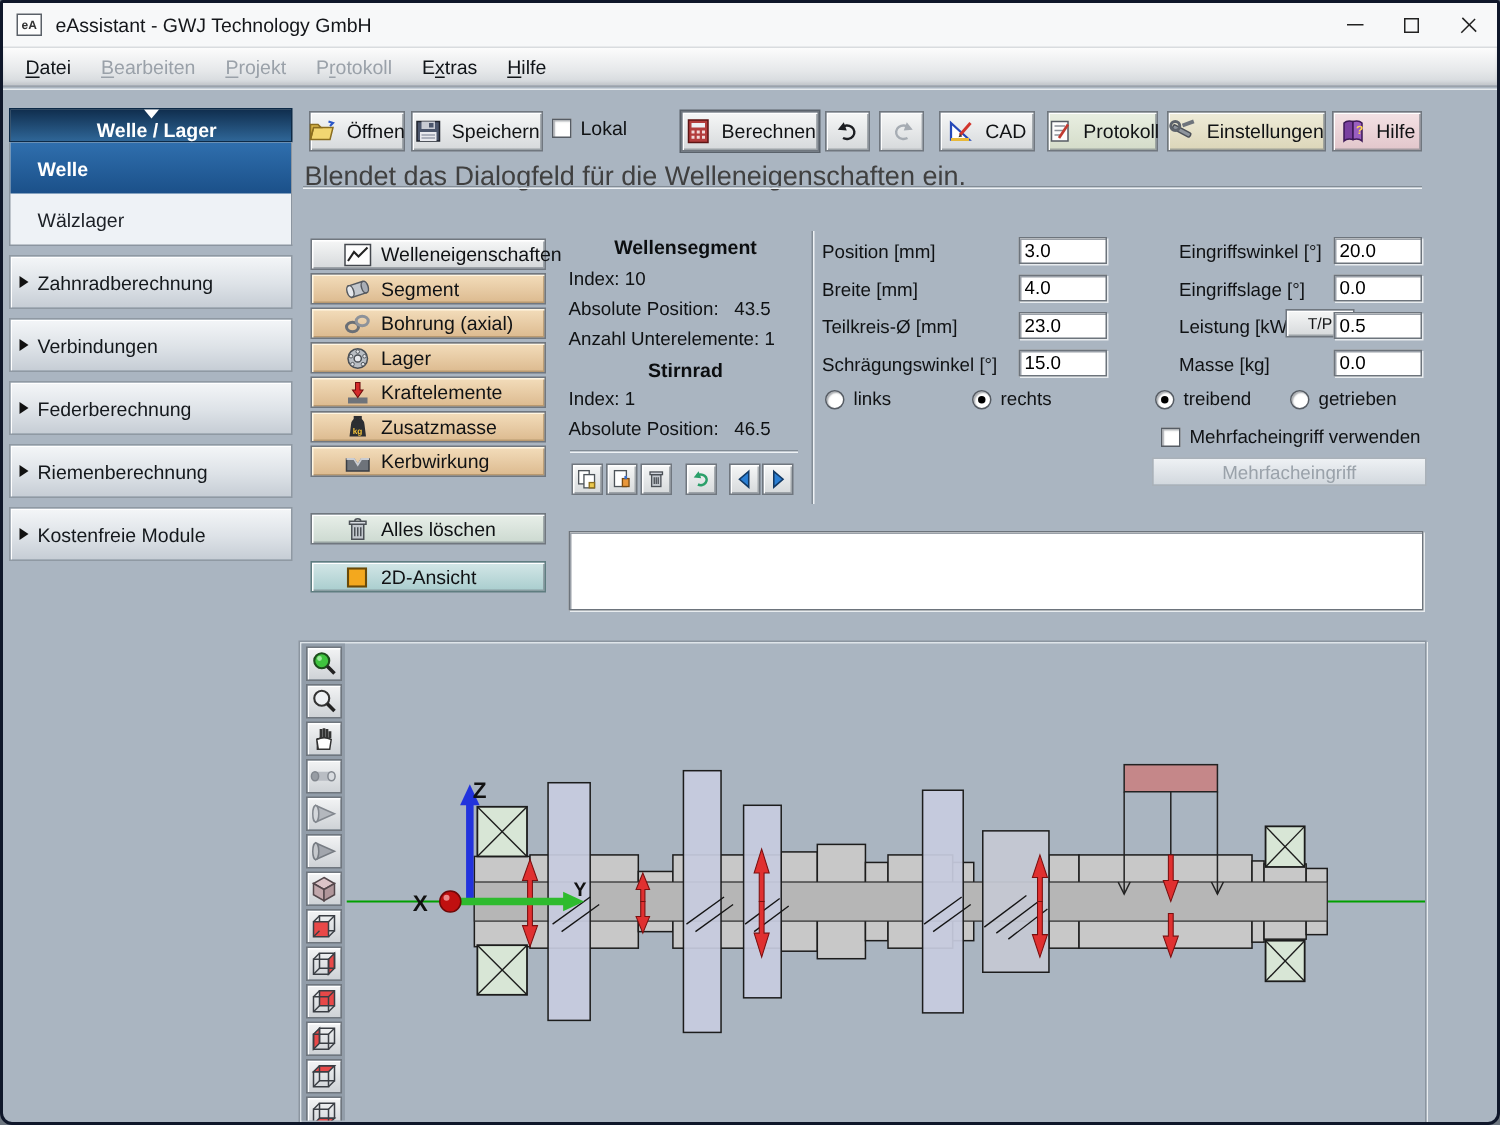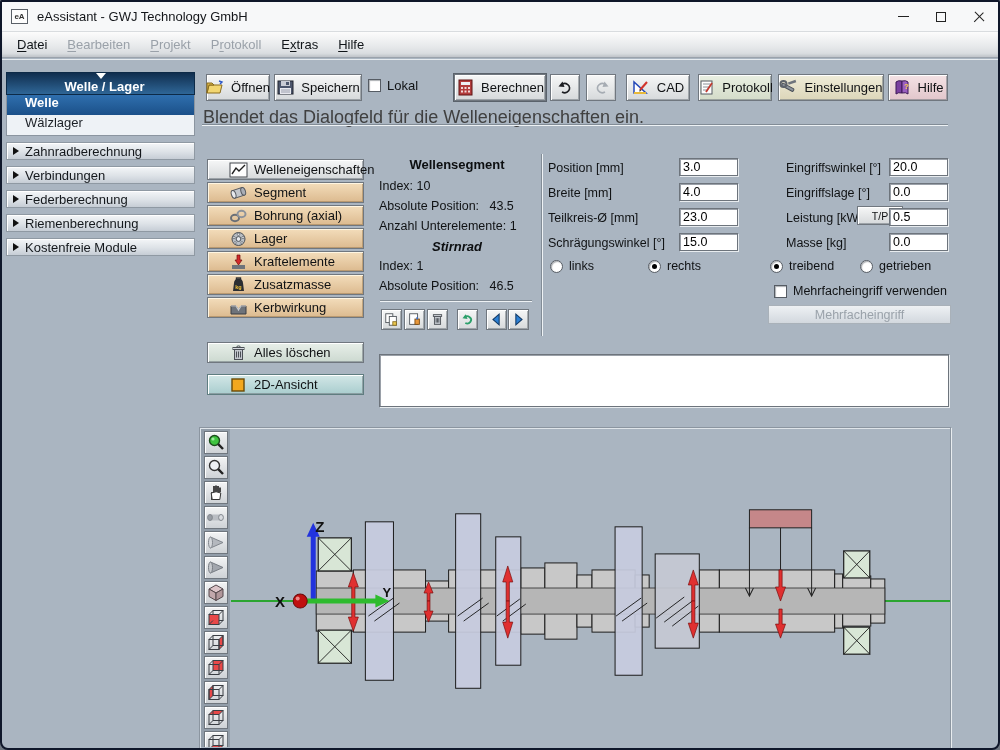--- a/index.html
+++ b/index.html
@@ -37,25 +37,25 @@
   .content-top-light { position:absolute; left:0; top:57px; right:0; height:1px; background:#e6ebef; }
 
   
   .sidebar { position:absolute; left:4px; top:70px; width:189px; }
   .side-header { height:23px; background:linear-gradient(#102e4e,#2f6697);
     color:#fff; font-weight:bold; font-size:13px; display:flex; align-items:center;
     padding-left:8px; border:1px solid #0d2a47;flex-direction:column; }
   .tri-down { width:0; height:0; border-left:5px solid transparent;
     border-right:5px solid transparent; border-top:6px solid #fff; margin-right:7px; }
   .side-group-open { border:1px solid #8b95a0; border-top:none; background:#eef2f6; }
-  .side-child { height:20px; display:flex; padding-left:18px;
+  .side-child { height:34px; display:flex; align-items:center; padding-left:18px;
     font-size:13px; color:#1c2averr; color:#1c2026; }
   .side-child.selected { background:linear-gradient(#2f6fae,#1b5089);
     color:#fff; font-weight:bold; }
-  .side-bar-item { margin-top:6px; height:18px; display:flex; align-items:center;
+  .side-bar-item { margin-top:6px; height:36px; display:flex; align-items:center;
     padding-left:6px; font-size:13px; color:#14181c;
     background:linear-gradient(#f4f6f8,#dde2e7 55%,#c6cdd5);
     border:1px solid #8f99a3; box-shadow:inset 1px 1px 0 #fff; }
   .tri-right { width:0; height:0; border-top:4.5px solid transparent;
     border-bottom:4.5px solid transparent; border-left:6px solid #111; margin-right:6px; }
 
   
   .b3 { background:linear-gradient(#f6f7f7,#d6d9db); border:1px solid #70777f;
     box-shadow:inset 1px 1px 0 #fff, inset -1px -1px 0 rgba(110,118,126,.55);
     display:flex; align-items:center; justify-content:center;
@@ -353,21 +353,21 @@
     <svg class="eicon" viewBox="0 0 19 16">
         <rect x="3" y="2" width="12" height="12" fill="#f3a81e" stroke="#6a4a08" stroke-width="1.4"></rect>
       </svg>
     <span>2D-Ansicht</span>
   </div>
 
   <div class="info-title" style="top:155px;">Wellensegment</div>
   <div class="info-row" style="top:177px;">Index: 10</div>
   <div class="info-row" style="top:197px;">Absolute Position:   43.5</div>
   <div class="info-row" style="top:217px;">Anzahl Unterelemente: 1</div>
-  <div class="info-title" style="top:237px;font-style:italic;">Stirnrad</div>
+  <div class="info-title" style="top:237px;">Stirnrad</div>
   <div class="info-row" style="top:257px;">Index: 1</div>
   <div class="info-row" style="top:277px;">Absolute Position:   46.5</div>
   <div class="hgroove" style="left:378px;top:298px;width:152px;"></div>
 
   <div class="b3 sbtn" style="left:379px;">
     <svg viewBox="0 0 17 17">
         <rect x="2" y="2" width="8" height="10" fill="#fff" stroke="#4e545a"></rect>
         <rect x="6" y="5" width="8" height="10" fill="#fff" stroke="#4e545a"></rect>
         <rect x="10" y="11" width="4" height="4" fill="#ecc94e" stroke="#8a6d1f"></rect>
       </svg>

